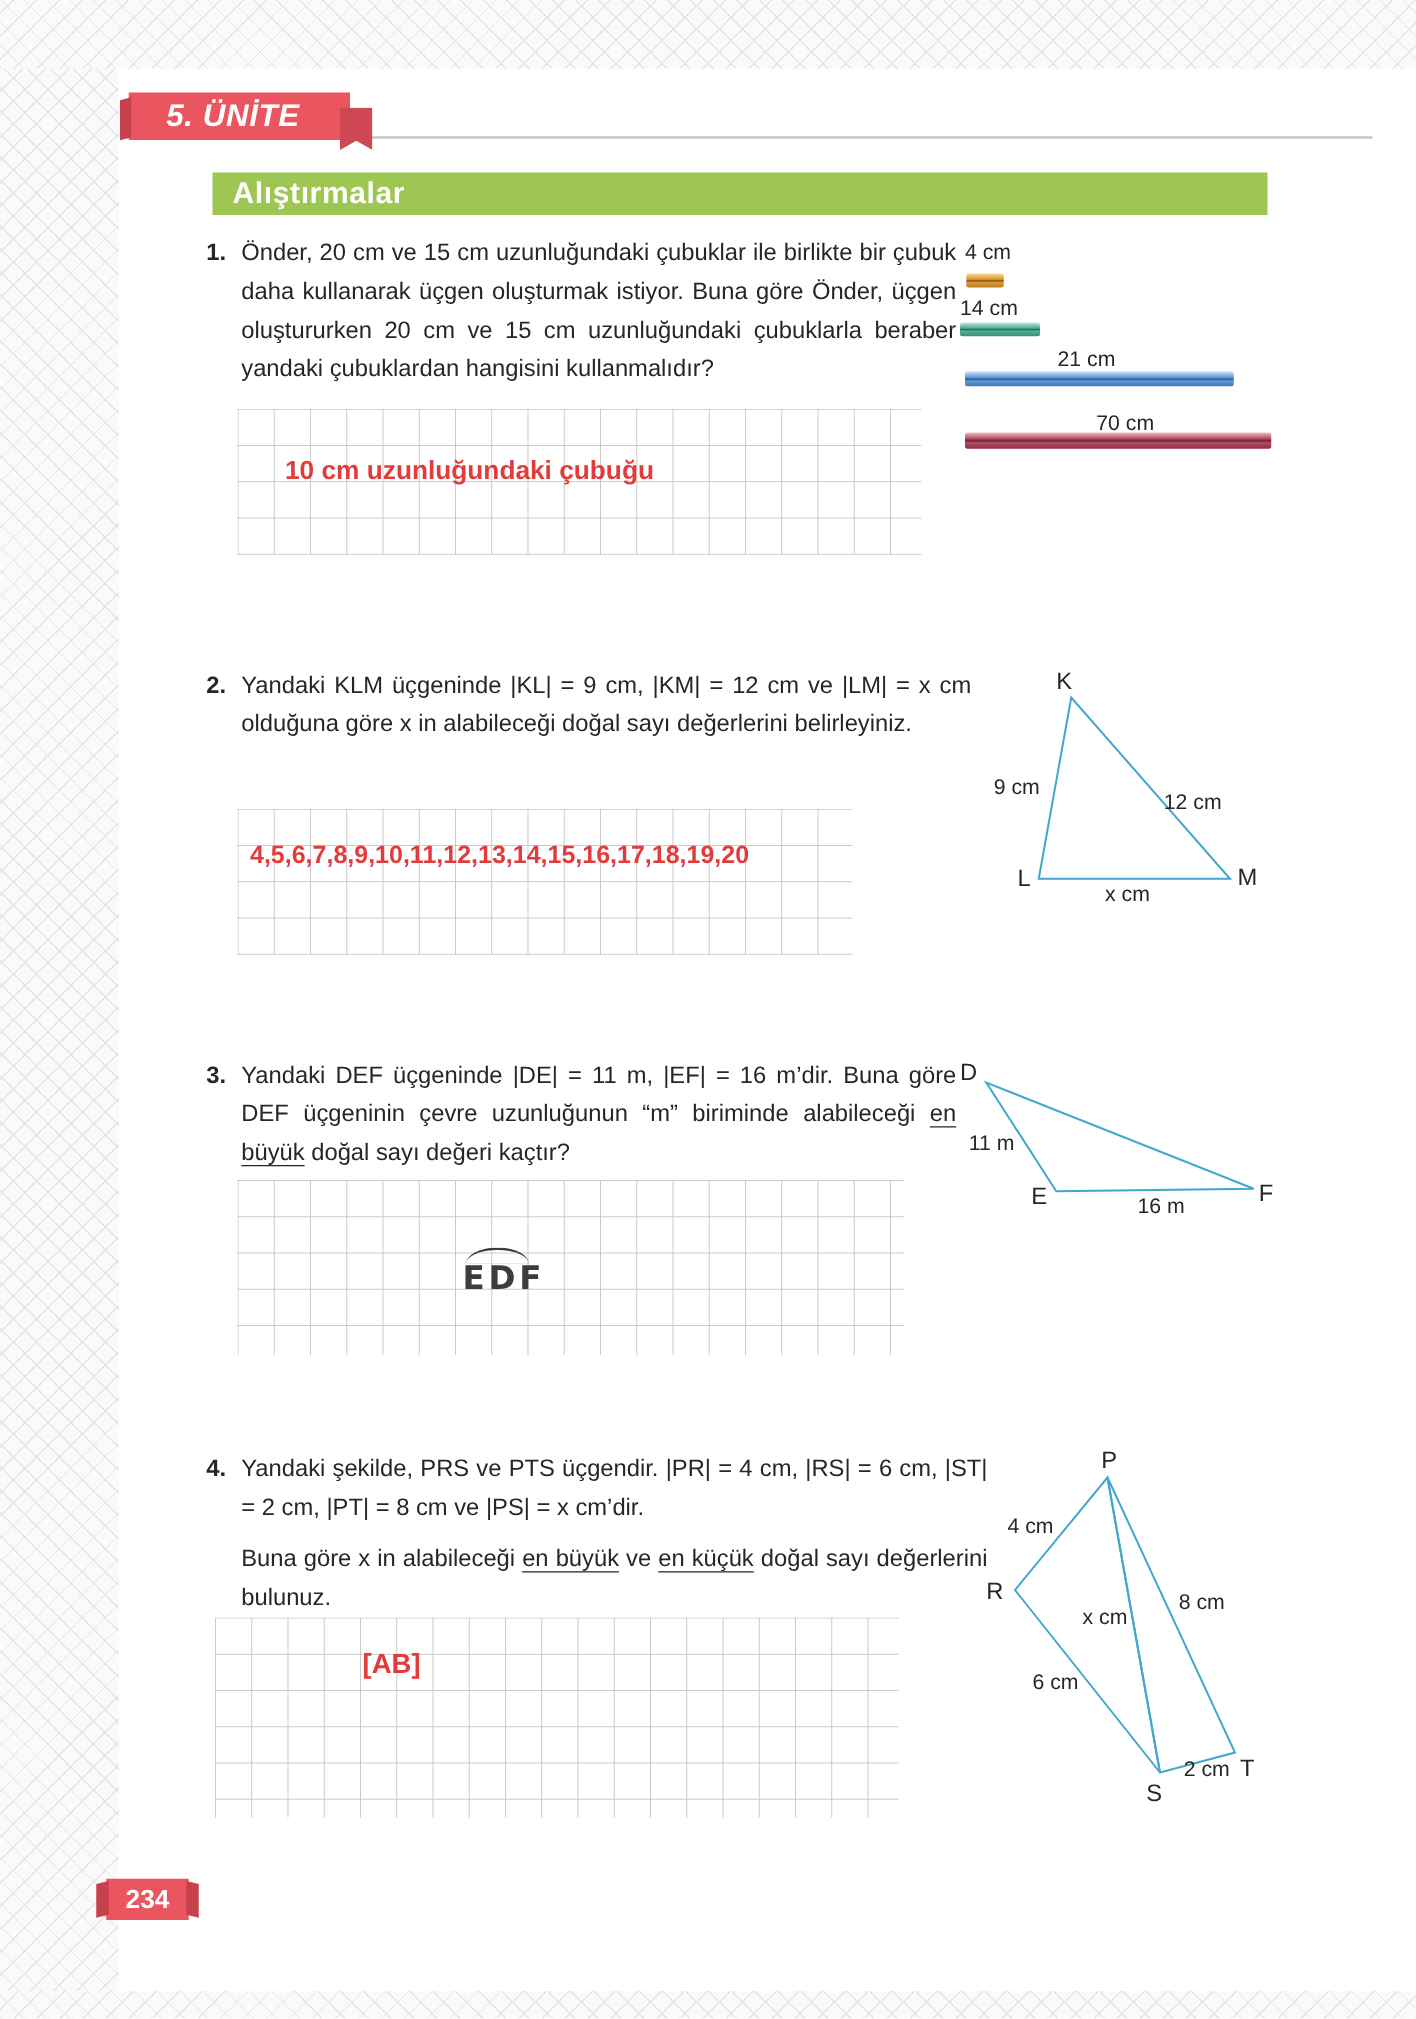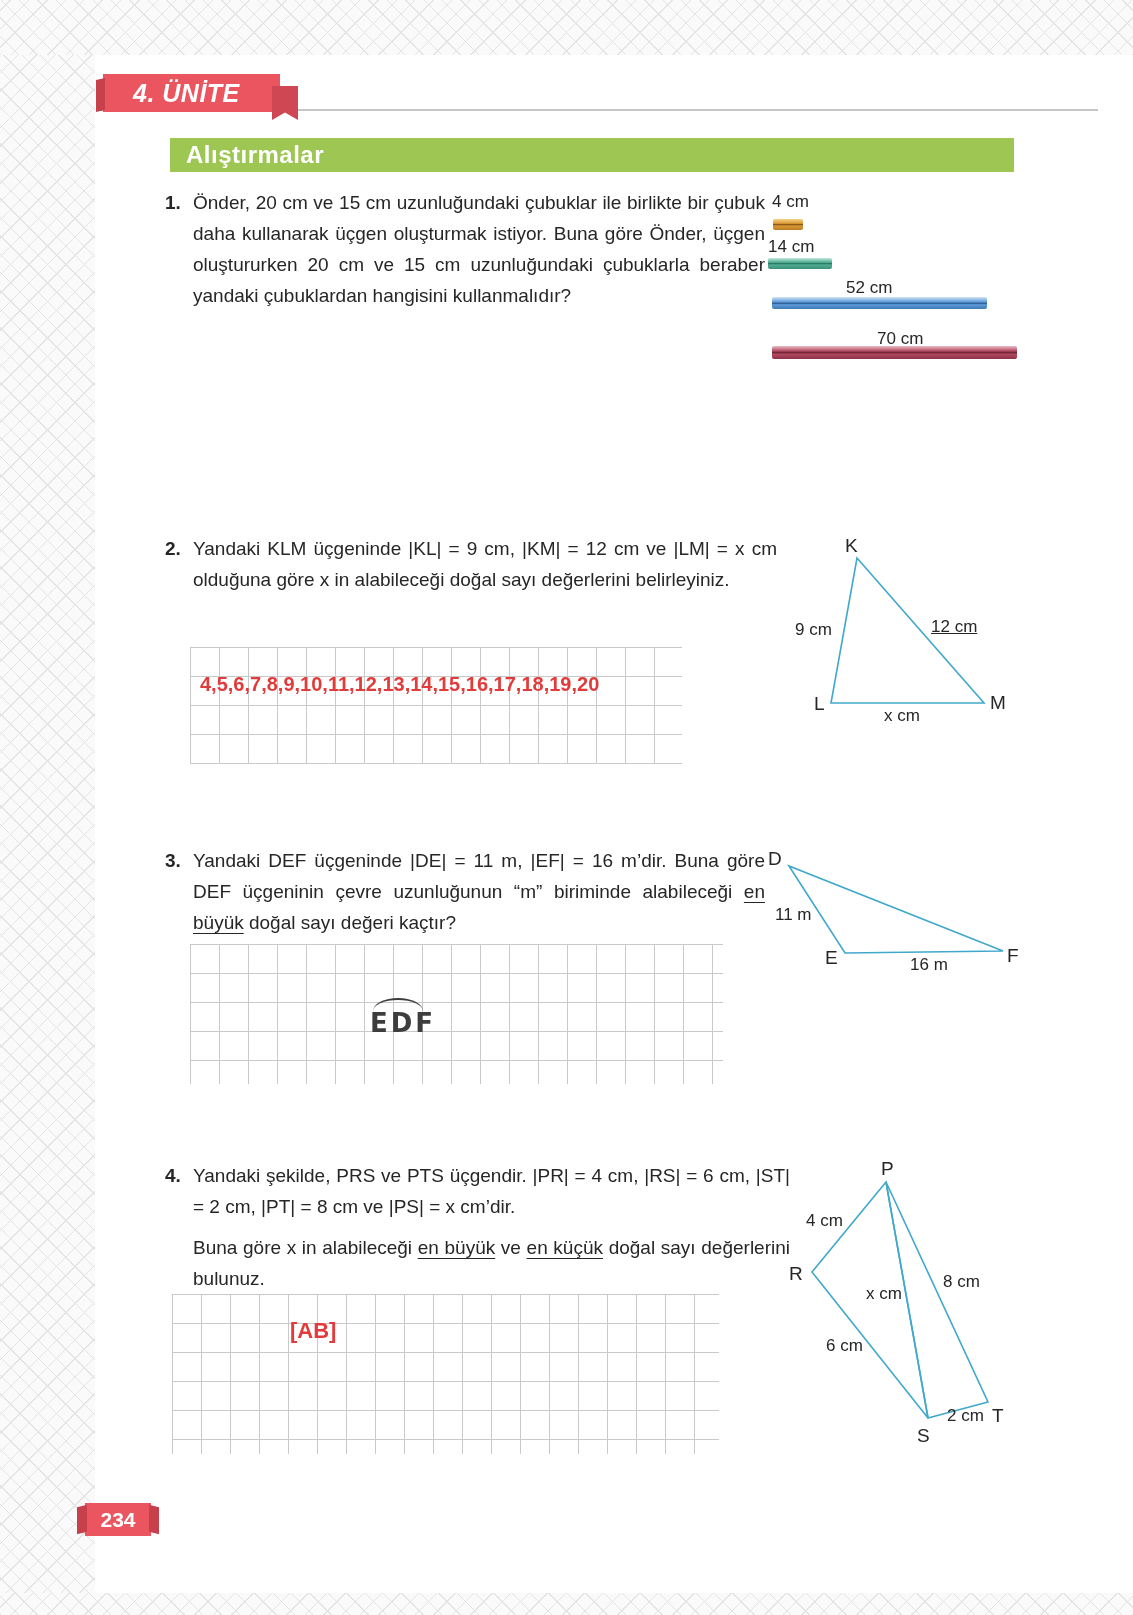--- a/index.html
+++ b/index.html
@@ -130,56 +130,59 @@
 <body>
 
 <div class="page">
 
   <div class="hatch hatch-left"></div>
   <div class="hatch hatch-top"></div>
   <div class="hatch hatch-bottom"></div>
 
   <div class="header-line"></div>
   <div class="unit-ribbon">
-    <span>4. ÜNİTE</span>
+    <span>5. ÜNİTE</span>
   </div>
 
   <div class="section-bar">
     <span>Alıştırmalar</span>
   </div>
 
   <section class="problem p1">
     <span class="num">1.</span>
     <p class="ptext">Önder, 20 cm ve 15 cm uzunluğundaki çubuklar ile birlikte bir çubuk daha kullanarak üçgen oluşturmak istiyor. Buna göre Önder, üçgen oluştururken 20 cm ve 15 cm uzunluğundaki çubuklarla beraber yandaki çubuklardan hangisini kullanmalıdır?</p>
   </section>
 
   <span class="rod-label rl1">4 cm</span>
   <div class="rod rod1"></div>
   <span class="rod-label rl2">14 cm</span>
   <div class="rod rod2"></div>
-  <span class="rod-label rl3">52 cm</span>
+  <span class="rod-label rl3">21 cm</span>
   <div class="rod rod3"></div>
   <span class="rod-label rl4">70 cm</span>
   <div class="rod rod4"></div>
 
+  <div class="grid-box g1">
+    <span class="answer a1">10 cm uzunluğundaki çubuğu</span>
+  </div>
 
   <section class="problem p2">
     <span class="num">2.</span>
     <p class="ptext">Yandaki KLM üçgeninde |KL| = 9 cm, |KM| = 12 cm ve |LM| = x cm olduğuna göre x in alabileceği doğal sayı değerlerini belirleyiniz.</p>
   </section>
 
   <div class="fig fig2">
     <svg width="255" height="200" viewBox="0 0 255 200">
       <polygon points="87,28 61,173 214,173" fill="none" stroke="#41a8cc" stroke-width="1.6"></polygon>
     </svg>
     <span class="vlabel" style="left:75px;  top:5px;">K</span>
     <span class="vlabel" style="left:44px;  top:163px;">L</span>
     <span class="vlabel" style="left:220px; top:162px;">M</span>
     <span class="slabel" style="left:25px;  top:90px;">9 cm</span>
-    <span class="slabel" style="left:161px; top:87px;text-decoration:underline;">12 cm</span>
+    <span class="slabel" style="left:161px; top:102px;">12 cm</span>
     <span class="slabel" style="left:114px; top:176px;">x cm</span>
   </div>
 
   <div class="grid-box g2">
     <span class="answer a2">4,5,6,7,8,9,10,11,12,13,14,15,16,17,18,19,20</span>
   </div>
 
   <section class="problem p3">
     <span class="num">3.</span>
     <p class="ptext"><span>Yandaki DEF üçgeninde |DE| = 11 m, |EF| = 16 m’dir. Buna göre DEF üçgeninin çevre uzunluğunun “m” biriminde alabileceği </span><span class="u">en büyük</span><span> doğal sayı değeri kaçtır?</span></p>

